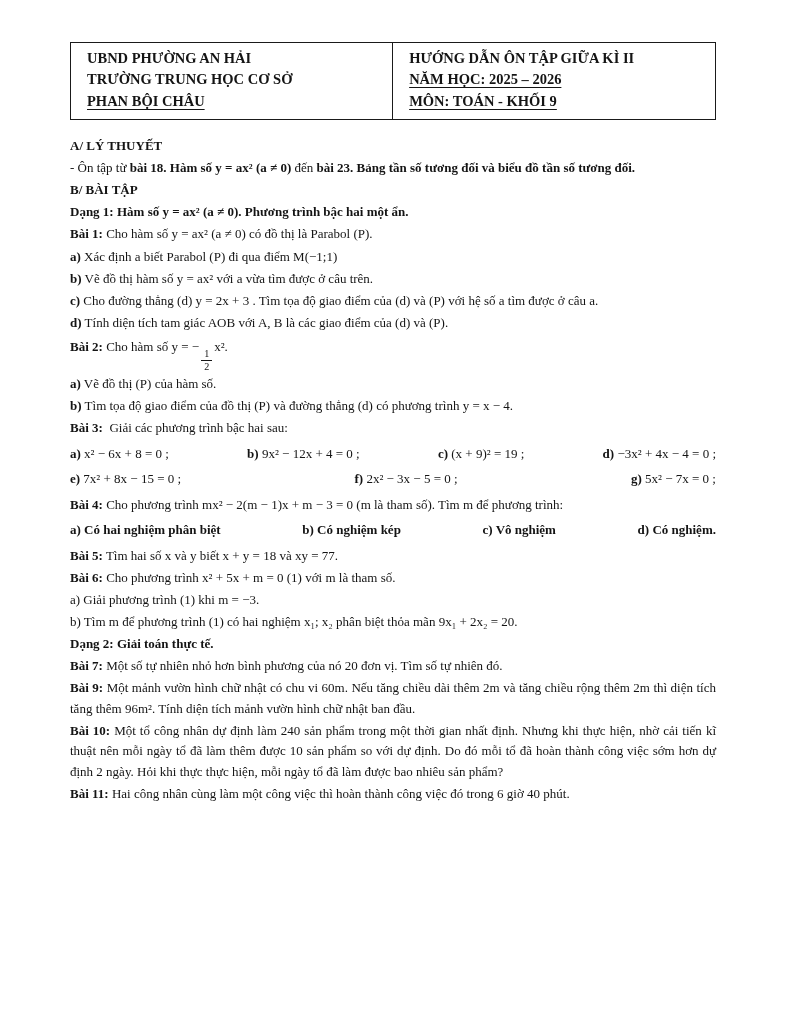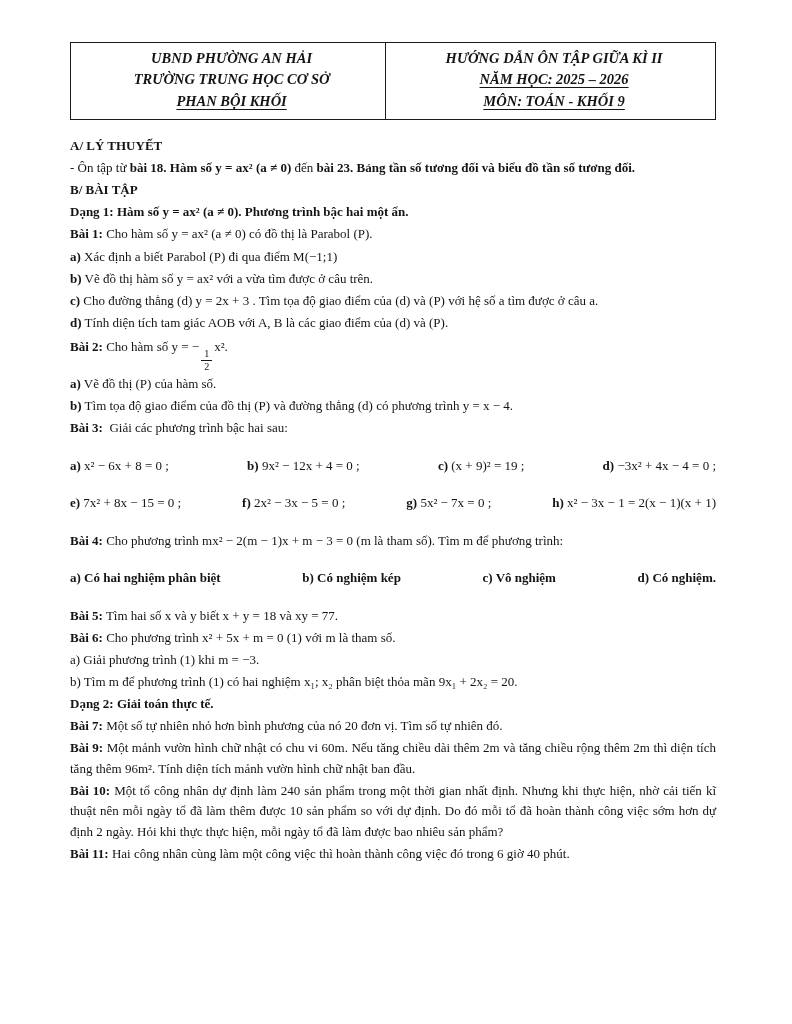--- a/index.html
+++ b/index.html
@@ -18,24 +18,23 @@
     background: #ffffff;
   }
   
   .header-table {
     width: 100%;
     border-collapse: collapse;
     table-layout: fixed;
   }
   .header-table td {
     border: 1.6px solid #1a1a1a;
-    text-align: center;
+    text-align: left;
     vertical-align: middle;
-    padding: 5px 2px 7px 9px;
-    font-style: italic;
+    padding: 5px 2px 7px 16px;
   }
   .hcell-left { width: 47%; }
   .hline {
     font-weight: bold;
     font-size: 14.5px;
     line-height: 1.48;
     white-space: nowrap;
   }
   .u { text-decoration: underline; text-underline-offset: 3px; }
   
@@ -43,21 +42,21 @@
     margin-top: 16px;
     font-size: 13px;
     line-height: 1.58;
     text-align: justify;
   }
   .content p { margin: 1.5px 0; }
   b { font-weight: bold; }
   .row {
     display: flex;
     justify-content: space-between;
-    margin: 17px 0;
+    margin: 5px 0;
   }
   .eq { white-space: nowrap; }
   
   .frac {
     display: inline-flex;
     flex-direction: column;
     align-items: center;
     vertical-align: -0.62em;
     line-height: 1.12;
     font-size: 0.78em;
@@ -71,21 +70,21 @@
 <body>
 
 <div class="page">
 
   <table class="header-table">
     <tbody>
       <tr>
         <td class="hcell-left">
           <div class="hline">UBND PHƯỜNG AN HẢI</div>
           <div class="hline">TRƯỜNG TRUNG HỌC CƠ SỞ</div>
-          <div class="hline u">PHAN BỘI KHỐI</div>
+          <div class="hline u">PHAN BỘI CHÂU</div>
         </td>
         <td>
           <div class="hline">HƯỚNG DẪN ÔN TẬP GIỮA KÌ II</div>
           <div class="hline u">NĂM HỌC: 2025 – 2026</div>
           <div class="hline u">MÔN: TOÁN - KHỐI 9</div>
         </td>
       </tr>
     </tbody>
   </table>
 
@@ -116,21 +115,20 @@
     <div class="row">
       <span class="eq"><b>a)</b> <span>x² − 6x + 8 = 0 ;</span></span>
       <span class="eq"><b>b)</b> <span>9x² − 12x + 4 = 0 ;</span></span>
       <span class="eq"><b>c)</b> <span>(x + 9)² = 19 ;</span></span>
       <span class="eq"><b>d)</b> <span>−3x² + 4x − 4 = 0 ;</span></span>
     </div>
     <div class="row">
       <span class="eq"><b>e)</b> <span>7x² + 8x − 15 = 0 ;</span></span>
       <span class="eq"><b>f)</b> <span>2x² − 3x − 5 = 0 ;</span></span>
       <span class="eq"><b>g)</b> <span>5x² − 7x = 0 ;</span></span>
-      <span class="eq"><b>h)</b> <span>x² − 3x − 1 = 2(x − 1)(x + 1)</span></span>
     </div>
 
     <p><b>Bài 4:</b> <span>Cho phương trình mx² − 2(m − 1)x + m − 3 = 0 (m là tham số). Tìm m để phương trình:</span></p>
     <div class="row">
       <b>a) Có hai nghiệm phân biệt</b>
       <b>b) Có nghiệm kép</b>
       <b>c) Vô nghiệm</b>
       <b>d) Có nghiệm.</b>
     </div>
 

